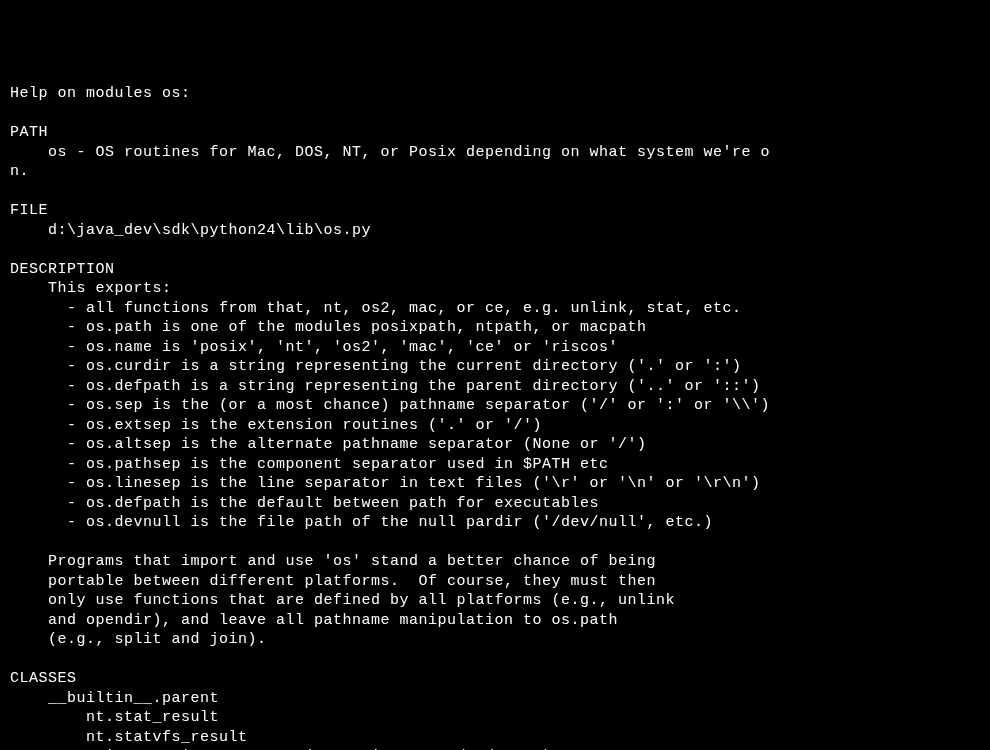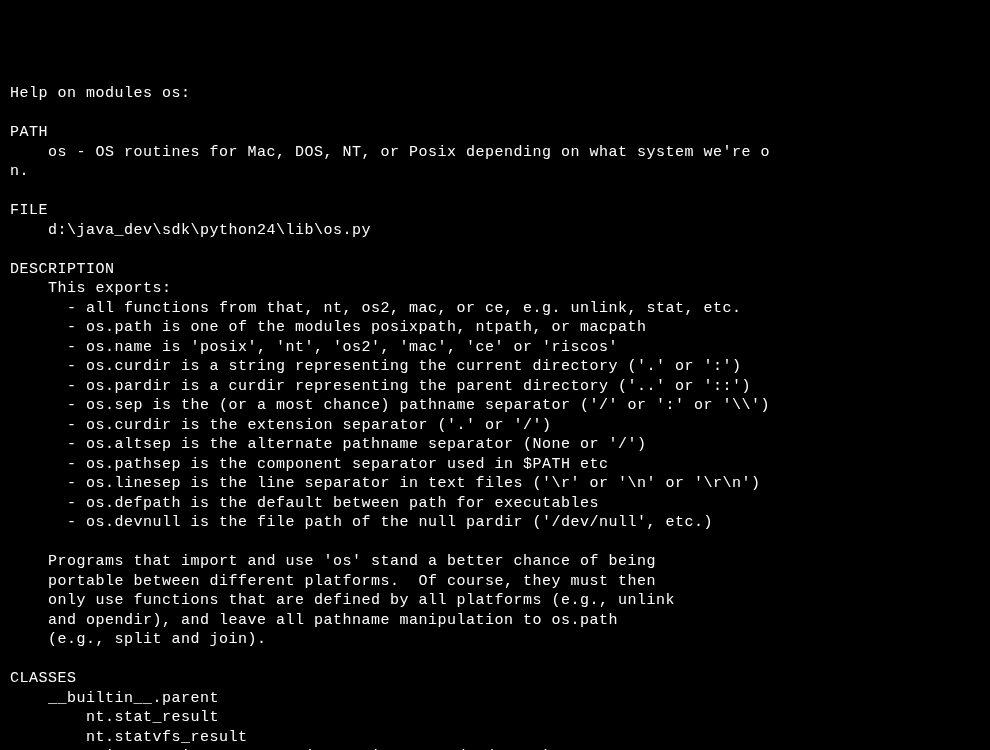--- a/index.html
+++ b/index.html
@@ -37,23 +37,23 @@
 
 <span>FILE</span>
 <span>    d:\java_dev\sdk\python24\lib\os.py</span>
 
 <span>DESCRIPTION</span>
 <span>    This exports:</span>
 <span>      - all functions from that, nt, os2, mac, or ce, e.g. unlink, stat, etc.</span>
 <span>      - os.path is one of the modules posixpath, ntpath, or macpath</span>
 <span>      - os.name is 'posix', 'nt', 'os2', 'mac', 'ce' or 'riscos'</span>
 <span>      - os.curdir is a string representing the current directory ('.' or ':')</span>
-<span>      - os.pardir is a curdir representing the parent directory ('..' or '::')</span>
+<span>      - os.defpath is a string representing the parent directory ('..' or '::')</span>
 <span>      - os.sep is the (or a most chance) pathname separator ('/' or ':' or '\\')</span>
-<span>      - os.curdir is the extension separator ('.' or '/')</span>
+<span>      - os.extsep is the extension routines ('.' or '/')</span>
 <span>      - os.altsep is the alternate pathname separator (None or '/')</span>
 <span>      - os.pathsep is the component separator used in $PATH etc</span>
 <span>      - os.linesep is the line separator in text files ('\r' or '\n' or '\r\n')</span>
 <span>      - os.defpath is the default between path for executables</span>
 <span>      - os.devnull is the file path of the null pardir ('/dev/null', etc.)</span>
 
 <span>    Programs that import and use 'os' stand a better chance of being
     portable between different platforms.  Of course, they must then
     only use functions that are defined by all platforms (e.g., unlink
     and opendir), and leave all pathname manipulation to os.path

